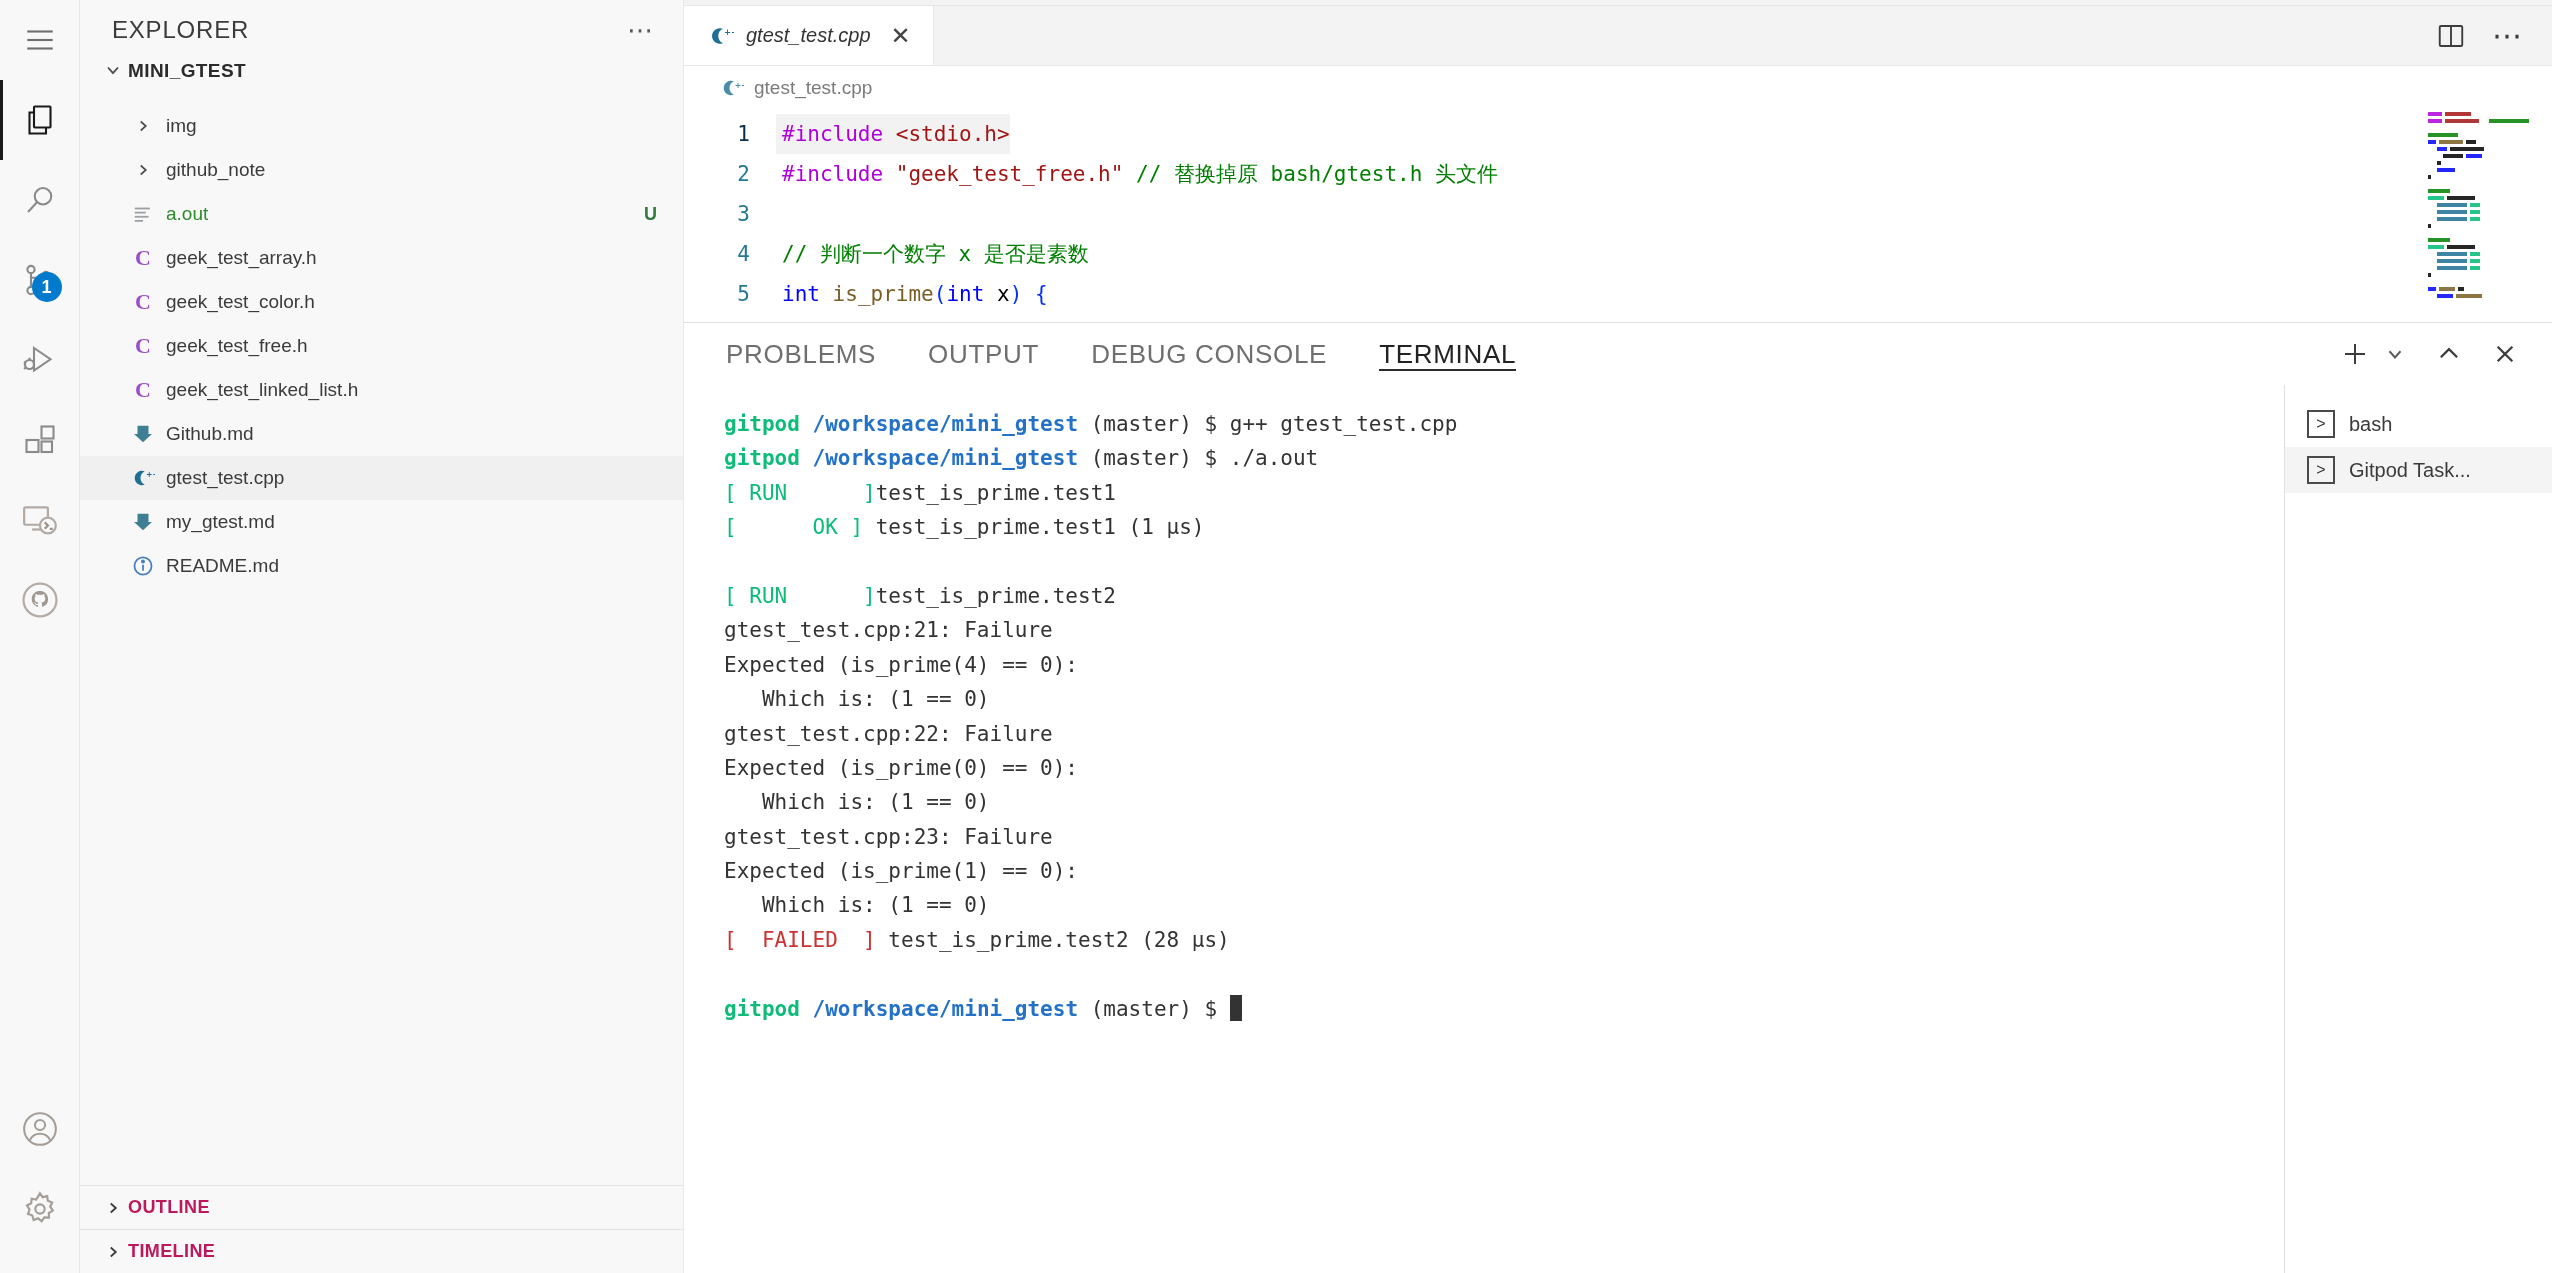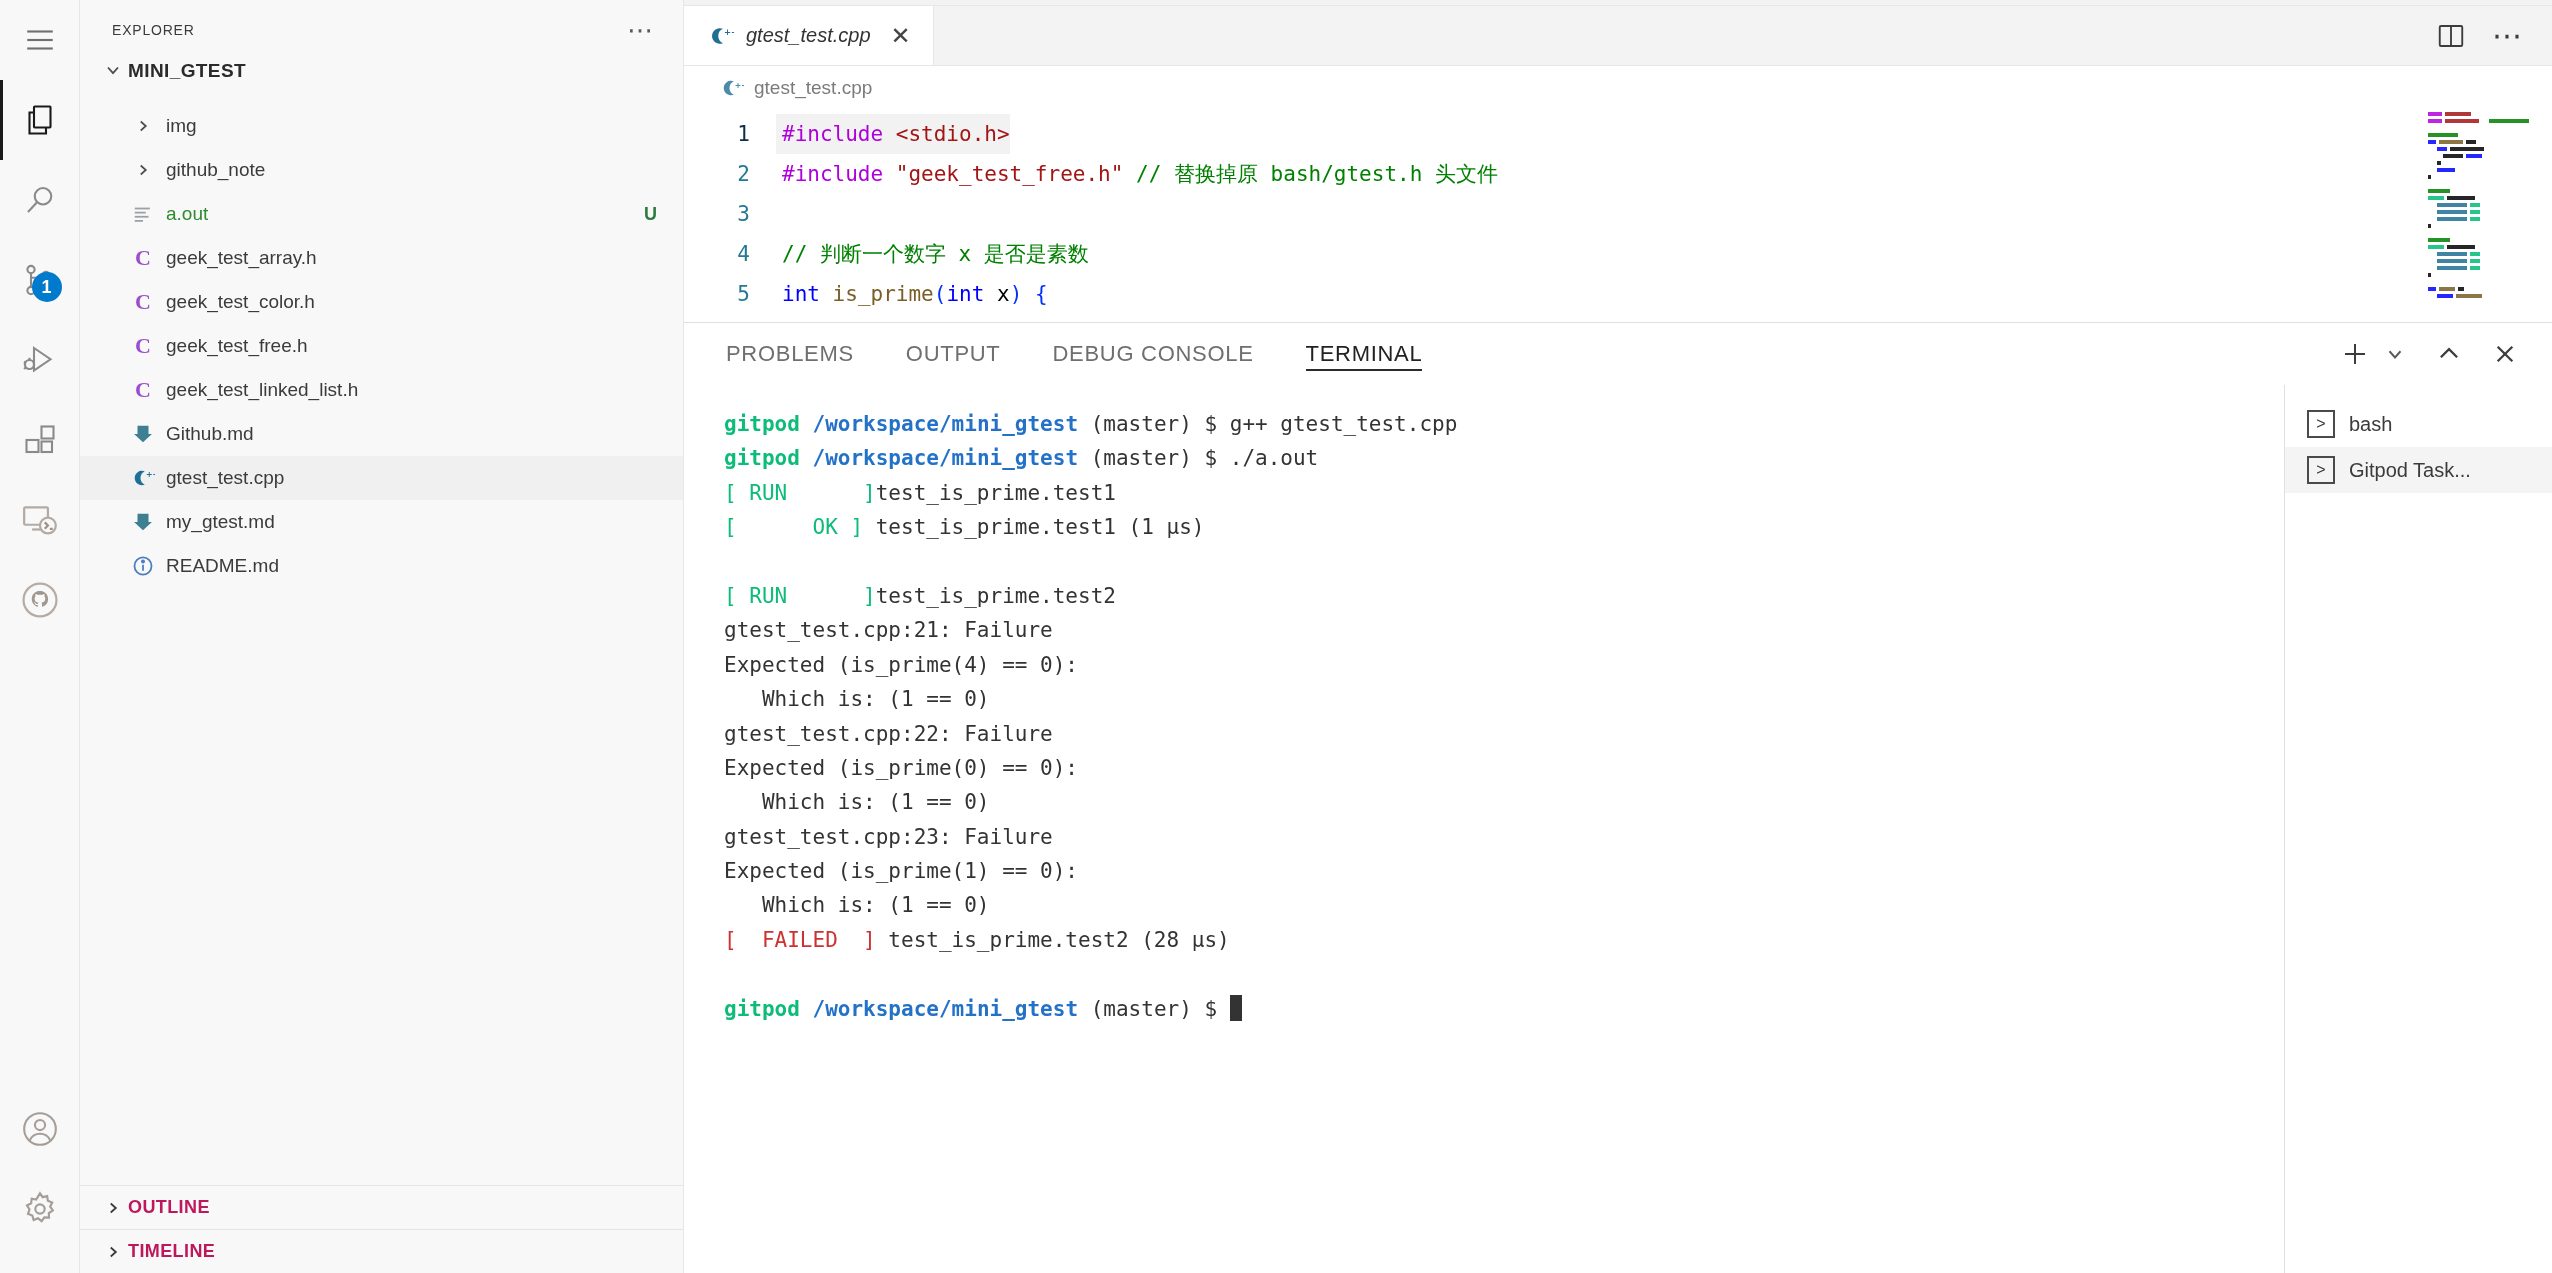--- a/index.html
+++ b/index.html
@@ -48,21 +48,21 @@
     border-right: 1px solid #e7e7e7;
     display: flex; flex-direction: column;
     position: relative;
   }
   .sidebar-header {
     height: 60px; display: flex; align-items: center;
     padding: 0 28px 0 32px;
     justify-content: space-between;
   }
   .sidebar-title {
-    font-size: 14px; letter-spacing: 0.8px; color: #3b3b3b; font-weight: 400;
+    font-size: 24px; letter-spacing: 0.8px; color: #3b3b3b; font-weight: 400;
   }
   .sidebar-more { color: #5a5a5a; font-size: 26px; line-height: 10px; letter-spacing: 2px; }
 
   .tree-root-row {
     height: 44px; display: flex; align-items: flex-start;
     padding-left: 18px; font-size: 19px; font-weight: 700; color: #2b2b2b;
     letter-spacing: 0.4px;
   }
   .chev {
     width: 30px; display: inline-flex; align-items: center; justify-content: center;
@@ -162,21 +162,21 @@
     flex: 1 1 auto; display: flex; flex-direction: column;
     border-top: 1px solid #e0e0e0; background: #ffffff;
     min-height: 0;
   }
   .panel-header {
     height: 62px; display: flex; align-items: stretch;
     padding-left: 42px; position: relative;
   }
   .panel-tab {
     display: flex; align-items: center;
-    font-size: 22px; letter-spacing: 0.7px; color: #6f6f6f;
+    font-size: 26px; letter-spacing: 0.7px; color: #6f6f6f;
     margin-right: 52px; position: relative;
   }
   .panel-tab.active { color: #222; }
   .panel-tab.active::after {
     content: ""; position: absolute; left: 0; right: 0; bottom: 14px;
     height: 2px; background: #2b2b2b;
   }
   .panel-actions {
     margin-left: auto; display: flex; align-items: center; gap: 30px;
     padding-right: 34px; color: #3d3d3d;

